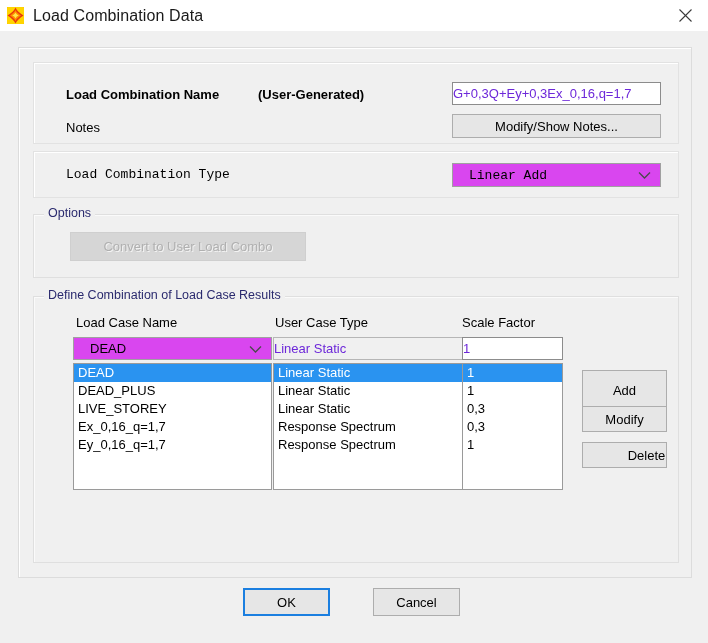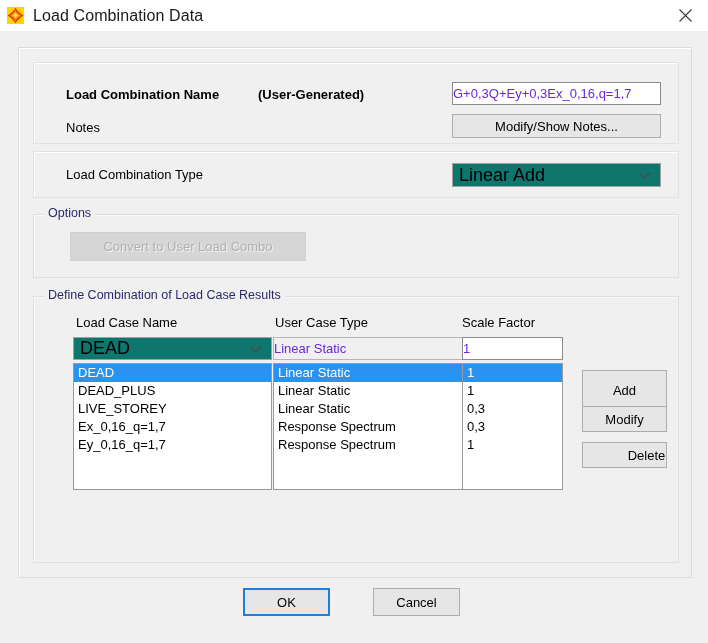--- a/index.html
+++ b/index.html
@@ -164,27 +164,27 @@
   }
   .btn.default-focus {
     border: 2px solid #1b7fe0;
     background: #e6e6e6;
   }
 
   
   .combo {
     position: absolute;
     box-sizing: border-box;
-    background: #0f766e;
+    background: #d946ef;
     border: 1px solid #a0a0a0;
     display: flex;
     align-items: center;
-    font-size: 18px;
+    font-size: 13px;
     color: #000;
-    padding-left: 6px;
+    padding-left: 16px;
     cursor: default;
   }
   .combo .chev {
     position: absolute;
     right: 9px; top: 50%;
     transform: translateY(-50%);
     width: 13px; height: 8px;
   }
 
   
@@ -241,21 +241,21 @@
 
       <div class="lbl" style="left:224px; top:24px;font-weight:bold;">(User-Generated)</div>
 
       <div class="textbox" style="left:418px; top:19px; width:209px; height:23px;">G+0,3Q+Ey+0,3Ex_0,16,q=1,7</div>
 
       <div class="lbl" style="left:32px; top:57px;">Notes</div>
 
       <div class="btn" style="left:418px; top:51px; width:209px; height:24px;">Modify/Show Notes...</div>
     </div>
 
-    <div class="panel" style="left:14px; top:103px; width:644px; height:45px;">
+    <div class="panel" style="left:14px; top:103px; width:644px; height:45px;font-family:Liberation Mono, monospace;">
 
       <div class="lbl" style="left:32px; top:15px;">Load Combination Type</div>
 
       <div class="combo" style="left:418px; top:11px; width:209px; height:24px;">
         <span>Linear Add</span>
         <svg class="chev" viewBox="0 0 13 8">
           <polyline points="1,1.5 6.5,7 12,1.5" fill="none" stroke="#4a4a4a" stroke-width="1.3"></polyline>
         </svg>
       </div>
     </div>

